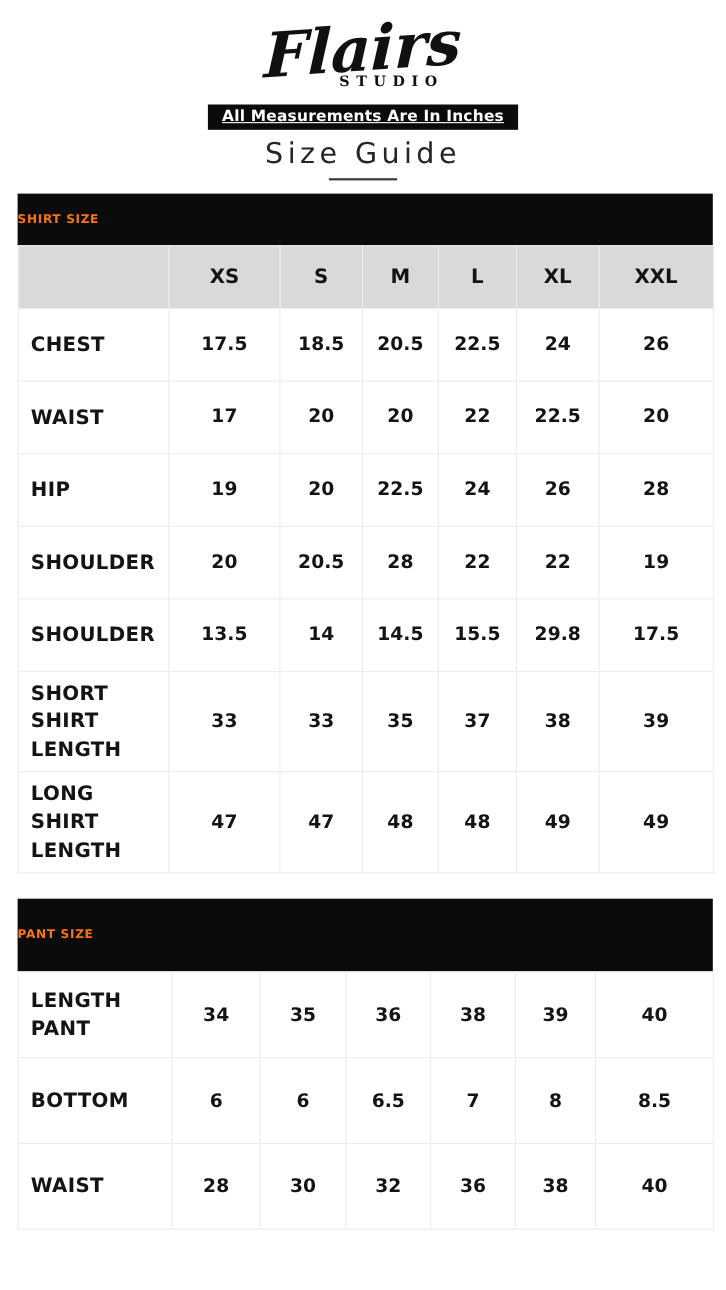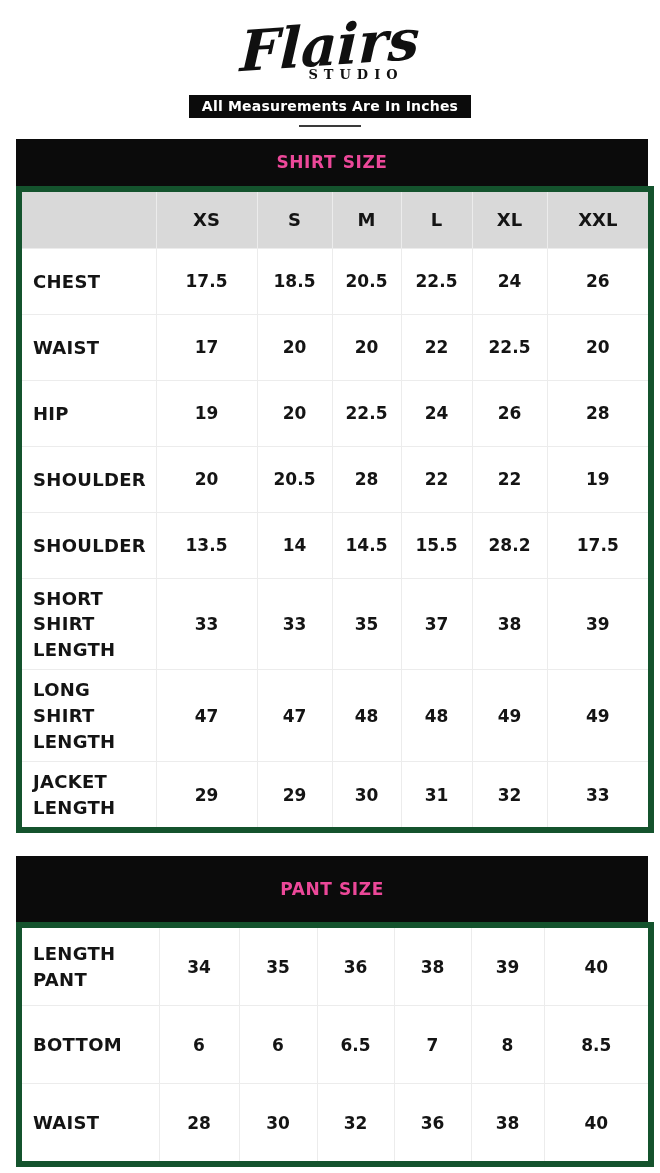--- a/index.html
+++ b/index.html
@@ -19,41 +19,41 @@
     display:inline-block;margin-top:6px;
   }
   .logo-sub{
     font-family:"DejaVu Serif","Liberation Serif",serif;
     font-size:13px;letter-spacing:6px;font-weight:700;color:#101010;
     margin-top:-8px;transform:translateX(26px);
   }
   .note-badge{
     display:inline-block;background:#0b0b0b;color:#ffffff;
     font-size:14px;font-weight:700;letter-spacing:.2px;
-    padding:3px 13px 4px;margin-top:13px;
+    padding:3px 13px 4px;margin-top:13px;text-decoration:underline;
   }
   .page-title{
     font-size:26px;font-weight:400;letter-spacing:4px;color:#262626;
     margin:7px 0 0 0;
   }
   .title-underline{width:62px;height:2px;background:#3a3a3a;margin:7px auto 0;}
 
   
   .size-table-block{margin:12px 12px 0 16px;width:632px;}
   .size-table-block.pant{margin-top:23px;}
   .table-title-bar{
-    background:#0b0b0b;color:#ec4899;text-align:center;
-    font-size:17px;font-weight:700;letter-spacing:.6px;
+    background:#0b0b0b;color:#f97316;
+    font-size:11px;font-weight:700;letter-spacing:.6px;
     height:47px;line-height:47px;
   }
   .size-table-block.pant .table-title-bar{height:66px;line-height:66px;}
 
   table.size-table{
     border-collapse:collapse;table-layout:fixed;width:632px;
-    border:6px solid #14532d;
+    border:1px solid #14532d;
   }
   table.size-table th,table.size-table td{
     border:1px solid #ececec;vertical-align:middle;
   }
   .size-head-row th{
     background:#d9d9d9;height:54px;font-size:18px;font-weight:700;
     color:#141414;text-align:center;border-color:#e6e6e6;
   }
   .row-label{
     text-align:left;padding:7px 8px 7px 11px;font-size:18px;font-weight:700;
@@ -69,20 +69,21 @@
 <body>
 
 <div class="page">
 
   <header class="brand-header">
     <div>
       <div class="logo-script">Flairs</div>
       <div class="logo-sub">STUDIO</div>
     </div>
     <div class="note-badge">All Measurements Are In Inches</div>
+    <h1 class="page-title">Size Guide</h1>
     <div class="title-underline"></div>
   </header>
 
   <section class="size-table-block">
     <div class="table-title-bar">SHIRT SIZE</div>
     <table class="size-table shirt-grid">
       <colgroup>
         <col style="width:137px">
           <col style="width:101px">
           <col style="width:75px">
@@ -138,21 +139,21 @@
             <td class="cell-value">22</td>
             <td class="cell-value">22</td>
             <td class="cell-value">19</td>
           </tr>
           <tr>
             <th class="row-label">SHOULDER</th>
             <td class="cell-value">13.5</td>
             <td class="cell-value">14</td>
             <td class="cell-value">14.5</td>
             <td class="cell-value">15.5</td>
-            <td class="cell-value">28.2</td>
+            <td class="cell-value">29.8</td>
             <td class="cell-value">17.5</td>
           </tr>
           <tr>
             <th class="row-label">SHORT
 SHIRT
 LENGTH</th>
             <td class="cell-value">33</td>
             <td class="cell-value">33</td>
             <td class="cell-value">35</td>
             <td class="cell-value">37</td>
@@ -161,30 +162,20 @@
           </tr>
           <tr>
             <th class="row-label">LONG SHIRT
 LENGTH</th>
             <td class="cell-value">47</td>
             <td class="cell-value">47</td>
             <td class="cell-value">48</td>
             <td class="cell-value">48</td>
             <td class="cell-value">49</td>
             <td class="cell-value">49</td>
-          </tr>
-          <tr>
-            <th class="row-label">JACKET
-LENGTH</th>
-            <td class="cell-value">29</td>
-            <td class="cell-value">29</td>
-            <td class="cell-value">30</td>
-            <td class="cell-value">31</td>
-            <td class="cell-value">32</td>
-            <td class="cell-value">33</td>
           </tr>
         </tbody>
     </table>
   </section>
 
   <section class="size-table-block pant">
     <div class="table-title-bar">PANT SIZE</div>
     <table class="size-table pant-grid">
       <colgroup>
         <col style="width:140px">

